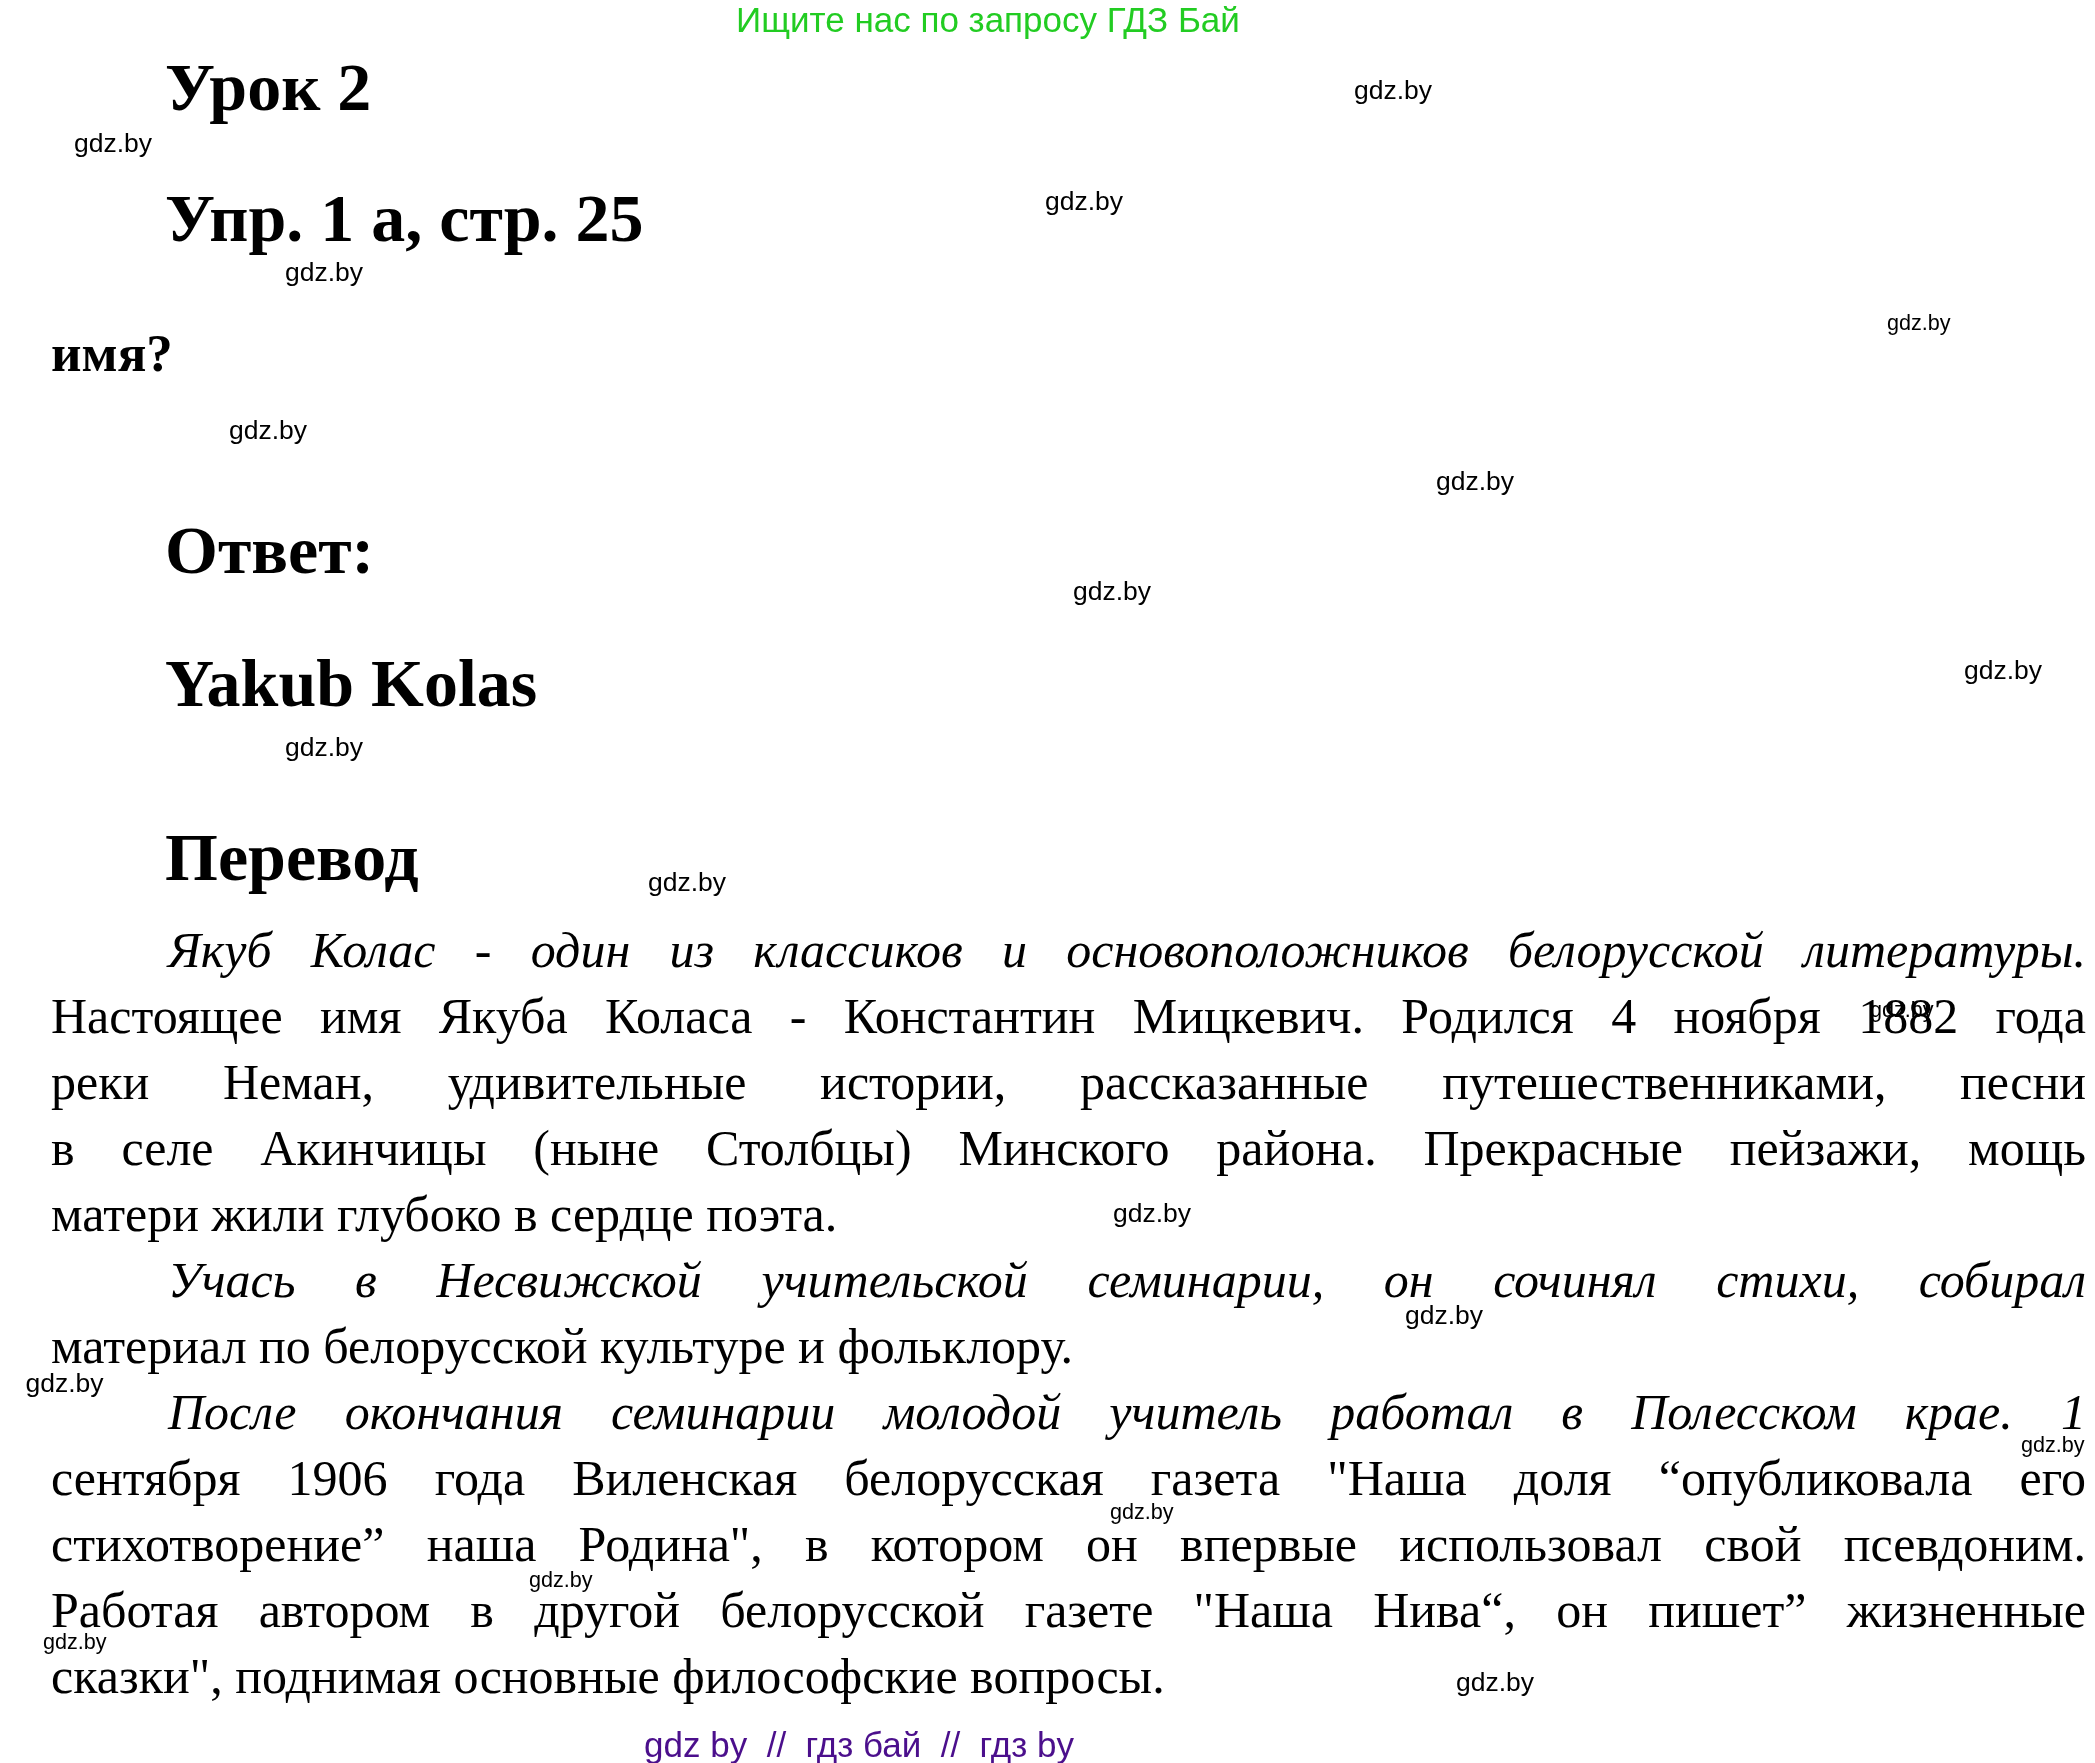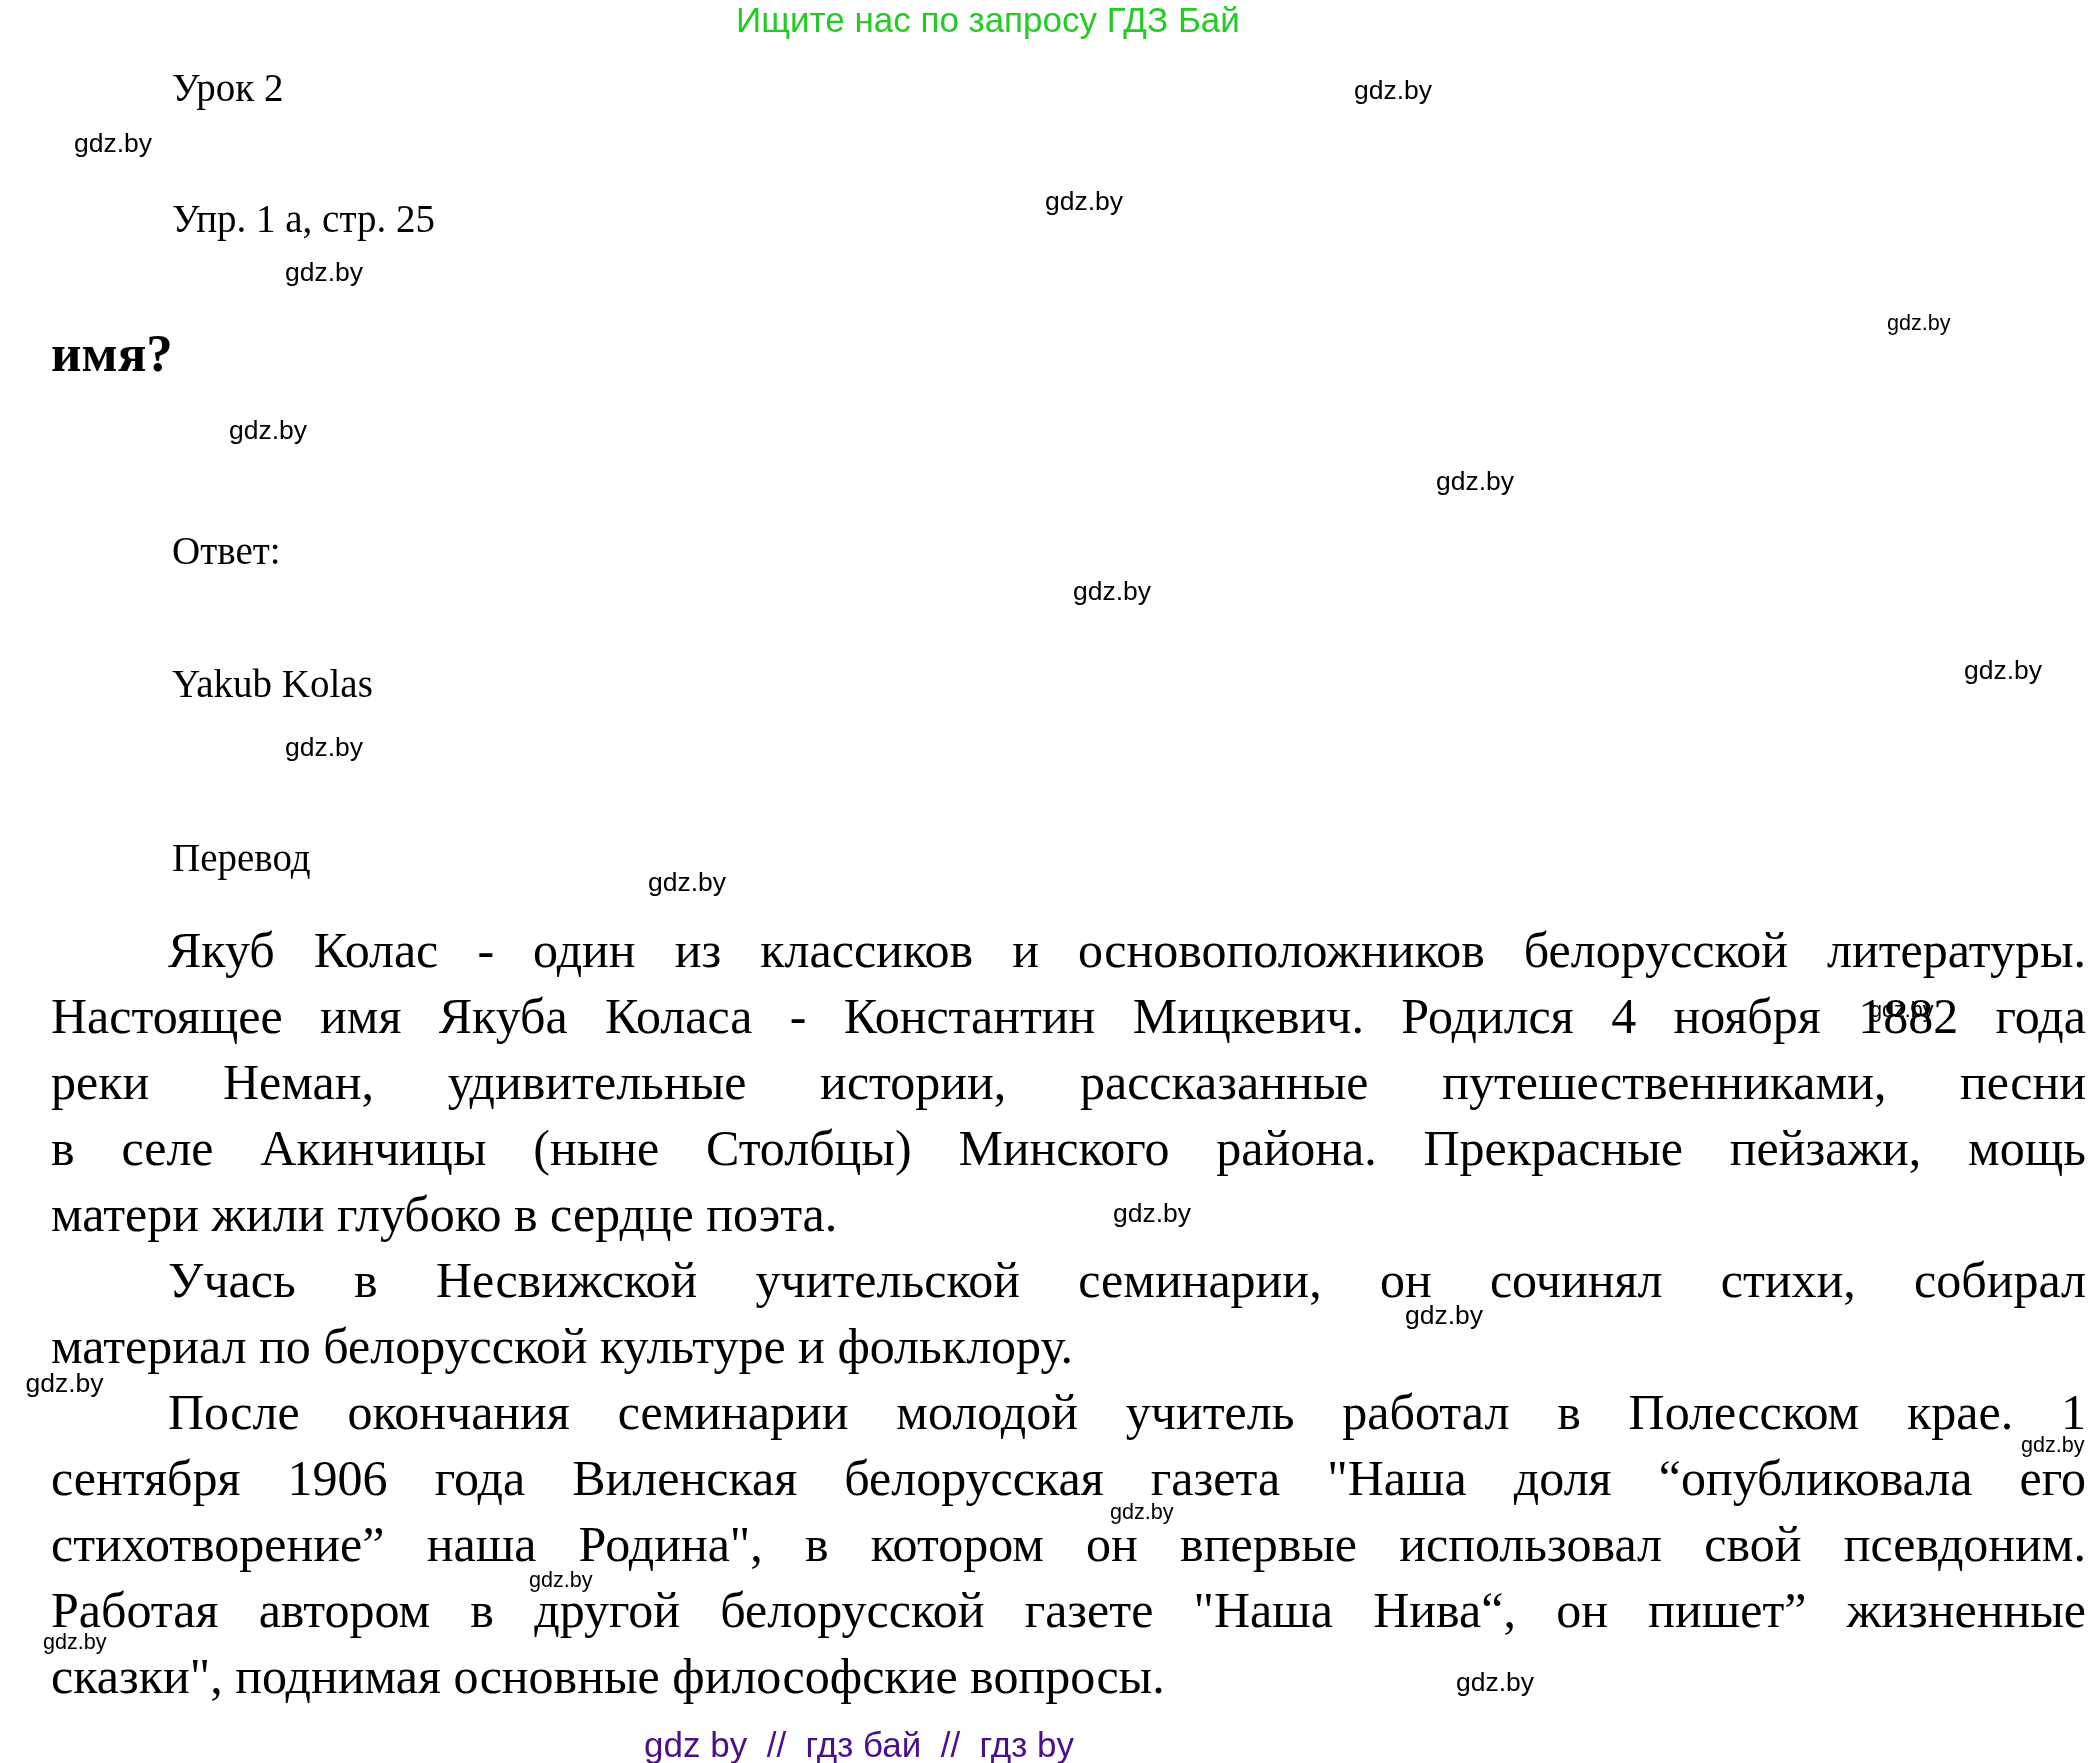--- a/index.html
+++ b/index.html
@@ -1,26 +1,26 @@
 <!DOCTYPE html>
 <html><head>
   <meta charset="utf-8">
   <style>
     html, body { margin: 0; padding: 0; background: #ffffff; }
     body { width: 2096px; height: 1763px; position: relative; overflow: hidden; }
     .abs { position: absolute; white-space: nowrap; }
     .serif { font-family: "Liberation Serif", "DejaVu Serif", serif; color: #000; }
     .sans { font-family: "Liberation Sans", "DejaVu Sans", sans-serif; }
     .top-banner { top: 0px; left: 0; width: 1976px; text-align: center; font-size: 35px; line-height: 39px; }
-    .heading { font-weight: normal; font-size: 39px; line-height: 61px; left: 172px; }
+    .heading { font-weight: bold; font-size: 68px; line-height: 61px; left: 165px; }
     .task { font-weight: bold; font-size: 53px; line-height: 67px; left: 51px; width: 2035px; }
     .task .line1 { display: block; text-indent: 117px; text-align: justify; text-align-last: justify; }
     .body-text { font-size: 50px; line-height: 66px; left: 51px; width: 2035px; white-space: normal; }
     .body-text p { margin: 0; text-align: justify; }
-    .body-text .par { text-indent: 117px; }
+    .body-text .par { text-indent: 117px; font-style: italic; }
     .body-text .jl { text-align-last: justify; }
     .wm { font-size: 26.5px; line-height: 29px; color: #000; }
     .wm.small { font-size: 21.6px; line-height: 23.5px; }
     .footer { top: 1725px; left: 0; width: 1718px; text-align: center; font-size: 35px; line-height: 39px; }
   </style>
 </head>
 <body>
 
 <div class="abs sans top-banner" style="color:#22cc22;">Ищите нас по запросу ГДЗ Бай</div>
 

